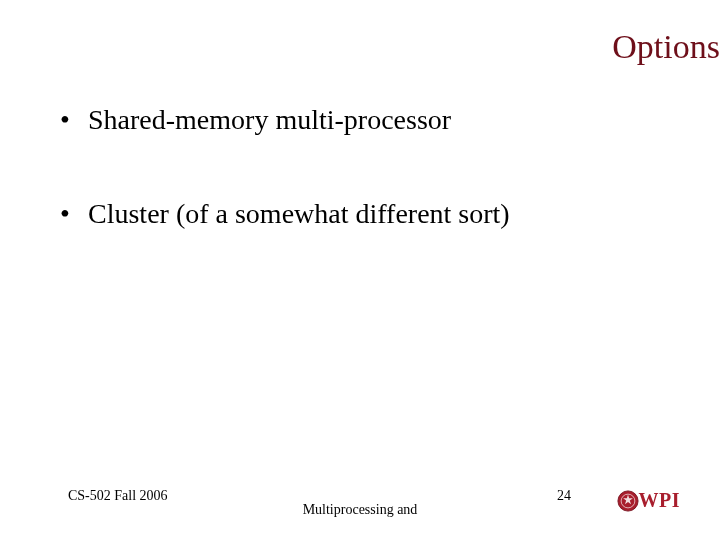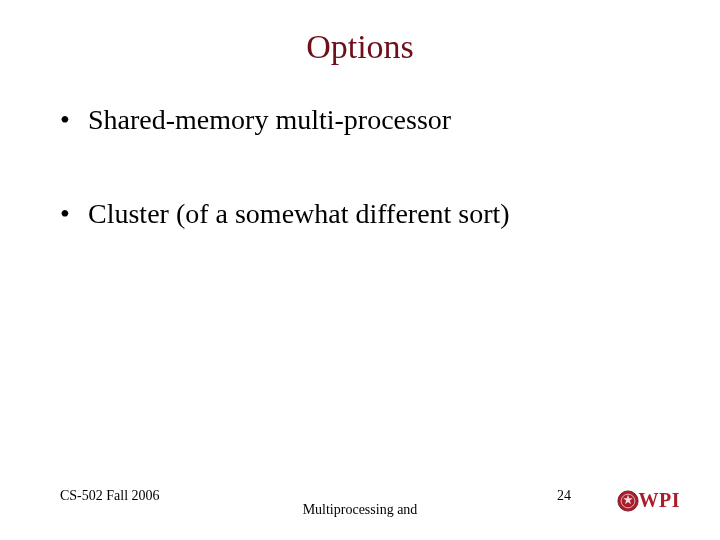--- a/index.html
+++ b/index.html
@@ -9,21 +9,21 @@
     }
     body {
       width: 720px;
       height: 540px;
       background: #ffffff;
       font-family: "Times New Roman", Times, serif;
       position: relative;
       overflow: hidden;
     }
     .slide-title {
-      text-align: center;
+      text-align: right;
       color: #6e0f1a;
       font-size: 34px;
       font-weight: normal;
       margin-top: 28px;
     }
     .bullet-list {
       margin-top: 38px;
       margin-left: 60px;
       list-style: none;
     }
@@ -46,21 +46,21 @@
       bottom: 30px;
       left: 0;
       width: 100%;
       display: flex;
       align-items: center;
       font-size: 14px;
       color: #000;
     }
     .footer-left {
       position: absolute;
-      left: 60px;
+      left: 68px;
       bottom: 6px;
     }
     .footer-center {
       position: absolute;
       left: 50%;
       transform: translateX(-50%);
       text-align: center;
       line-height: 1.25;
     }
     .footer-pagenum {

